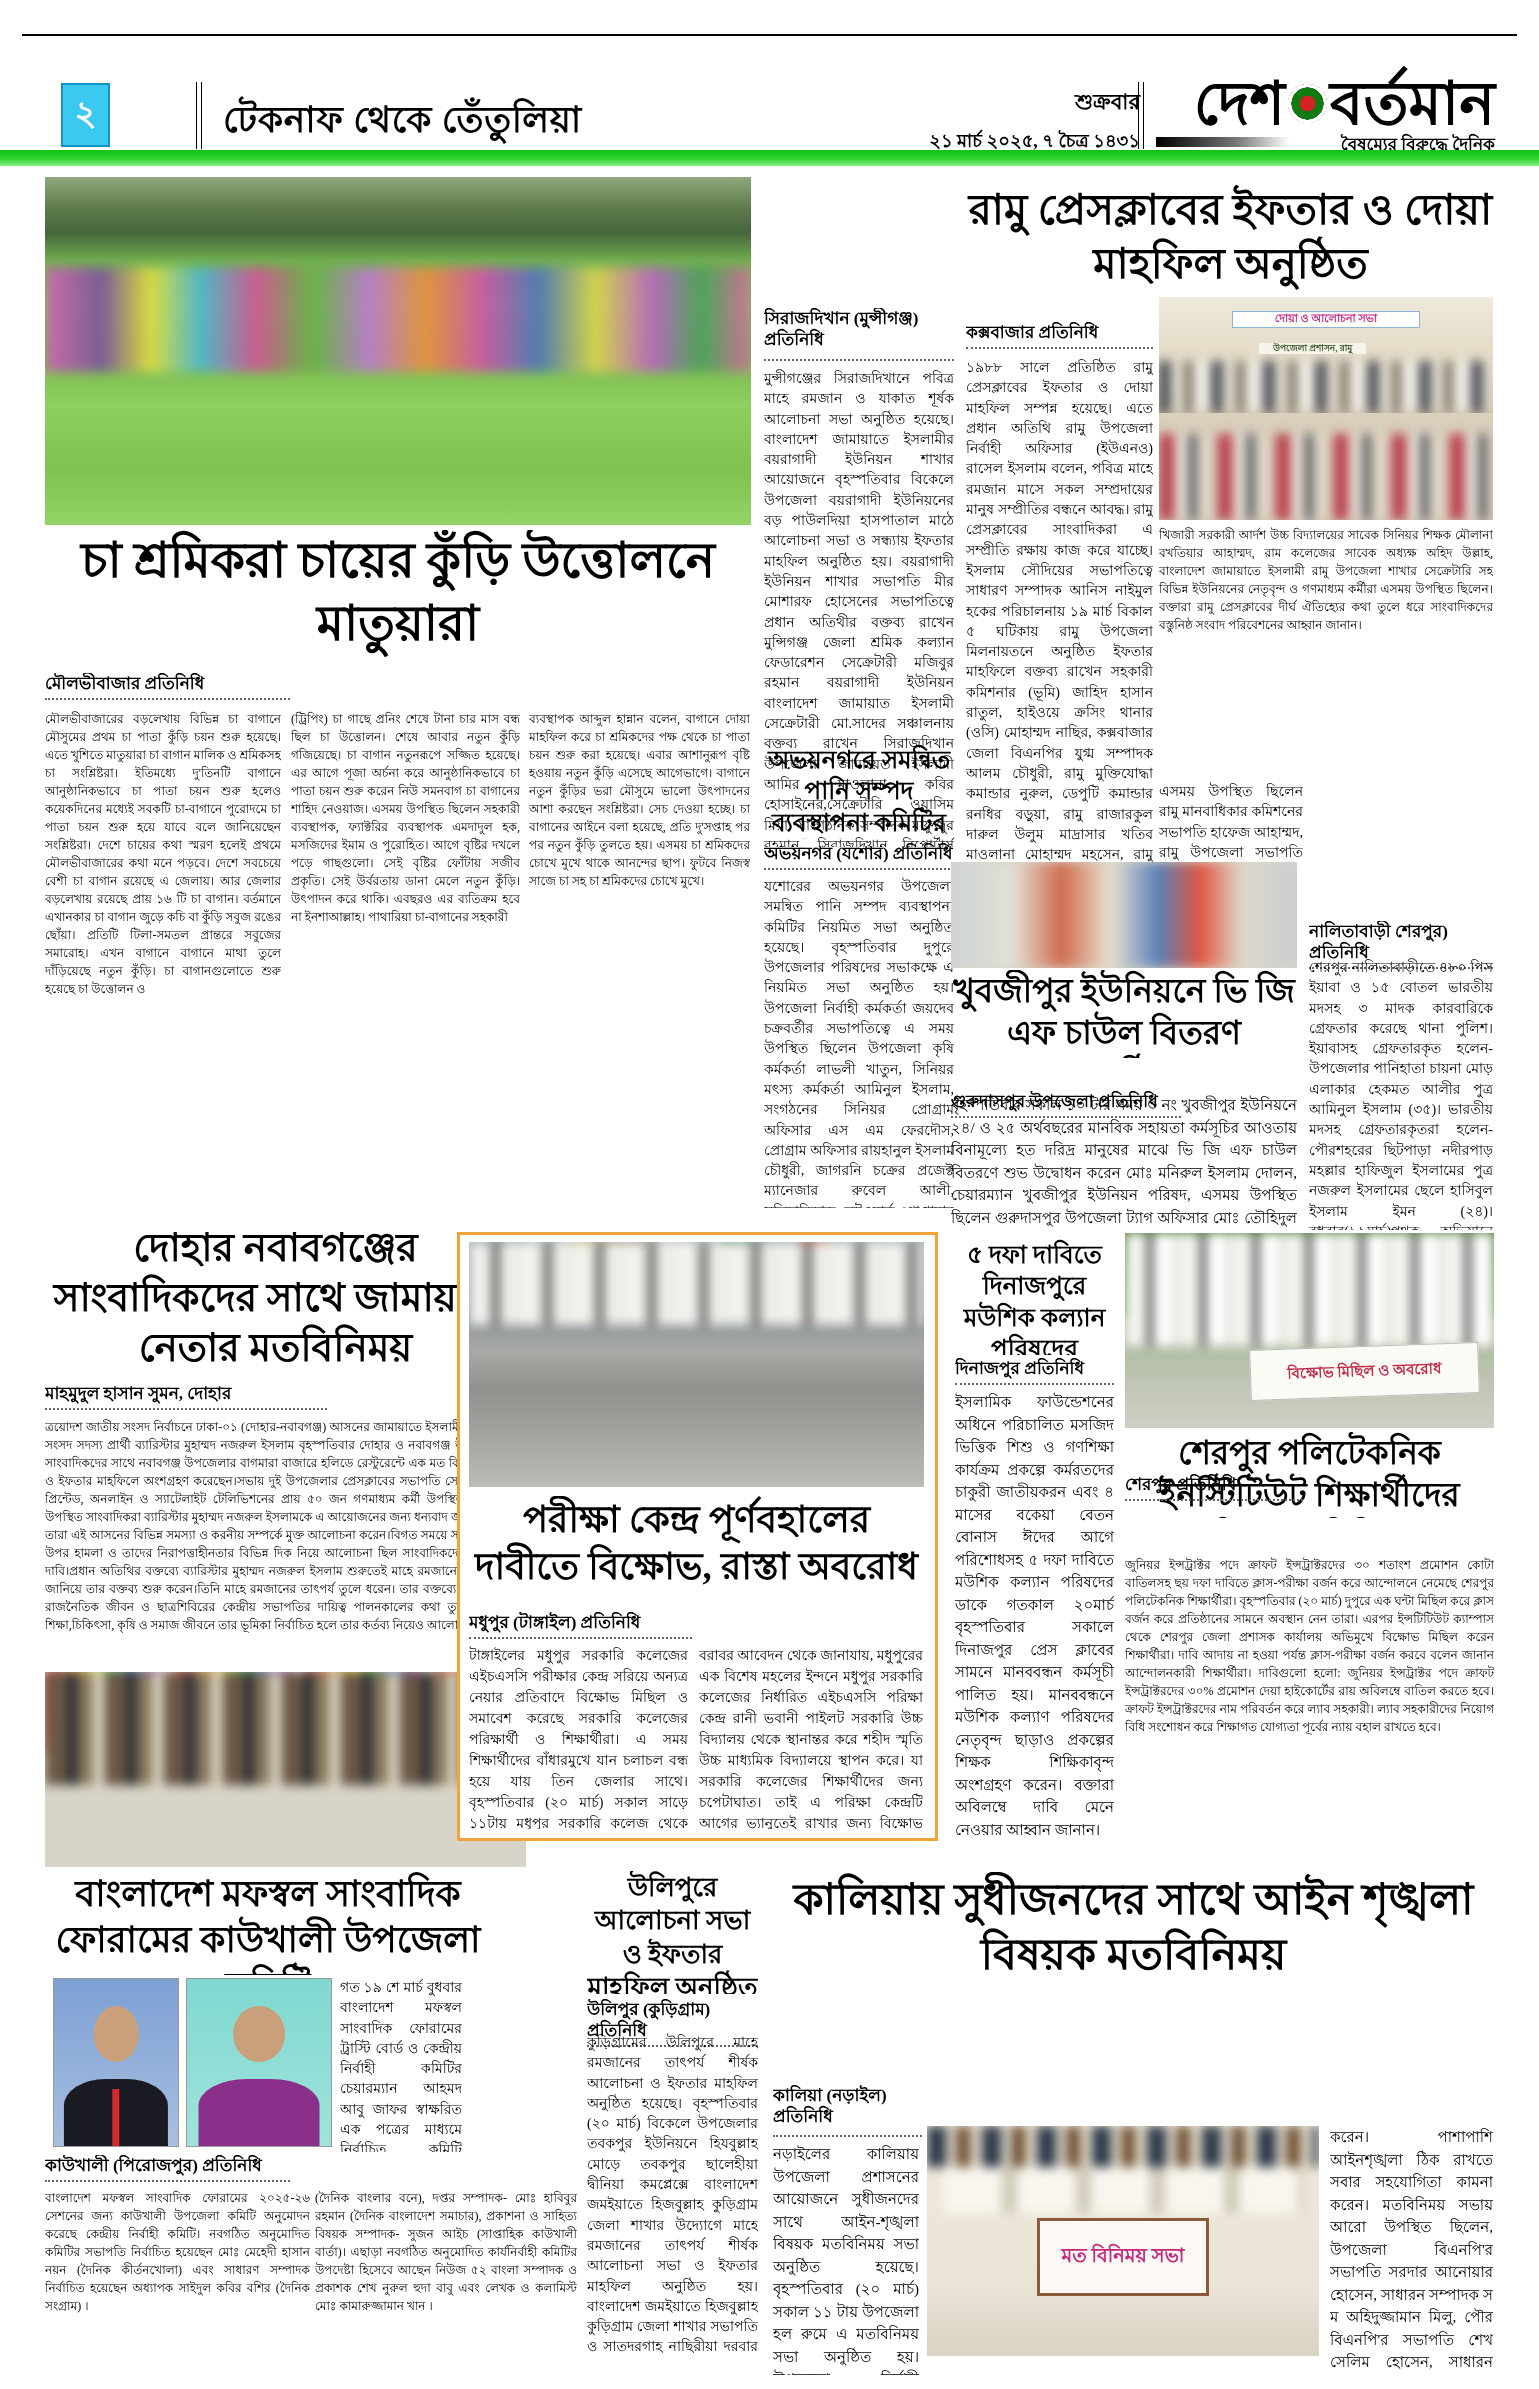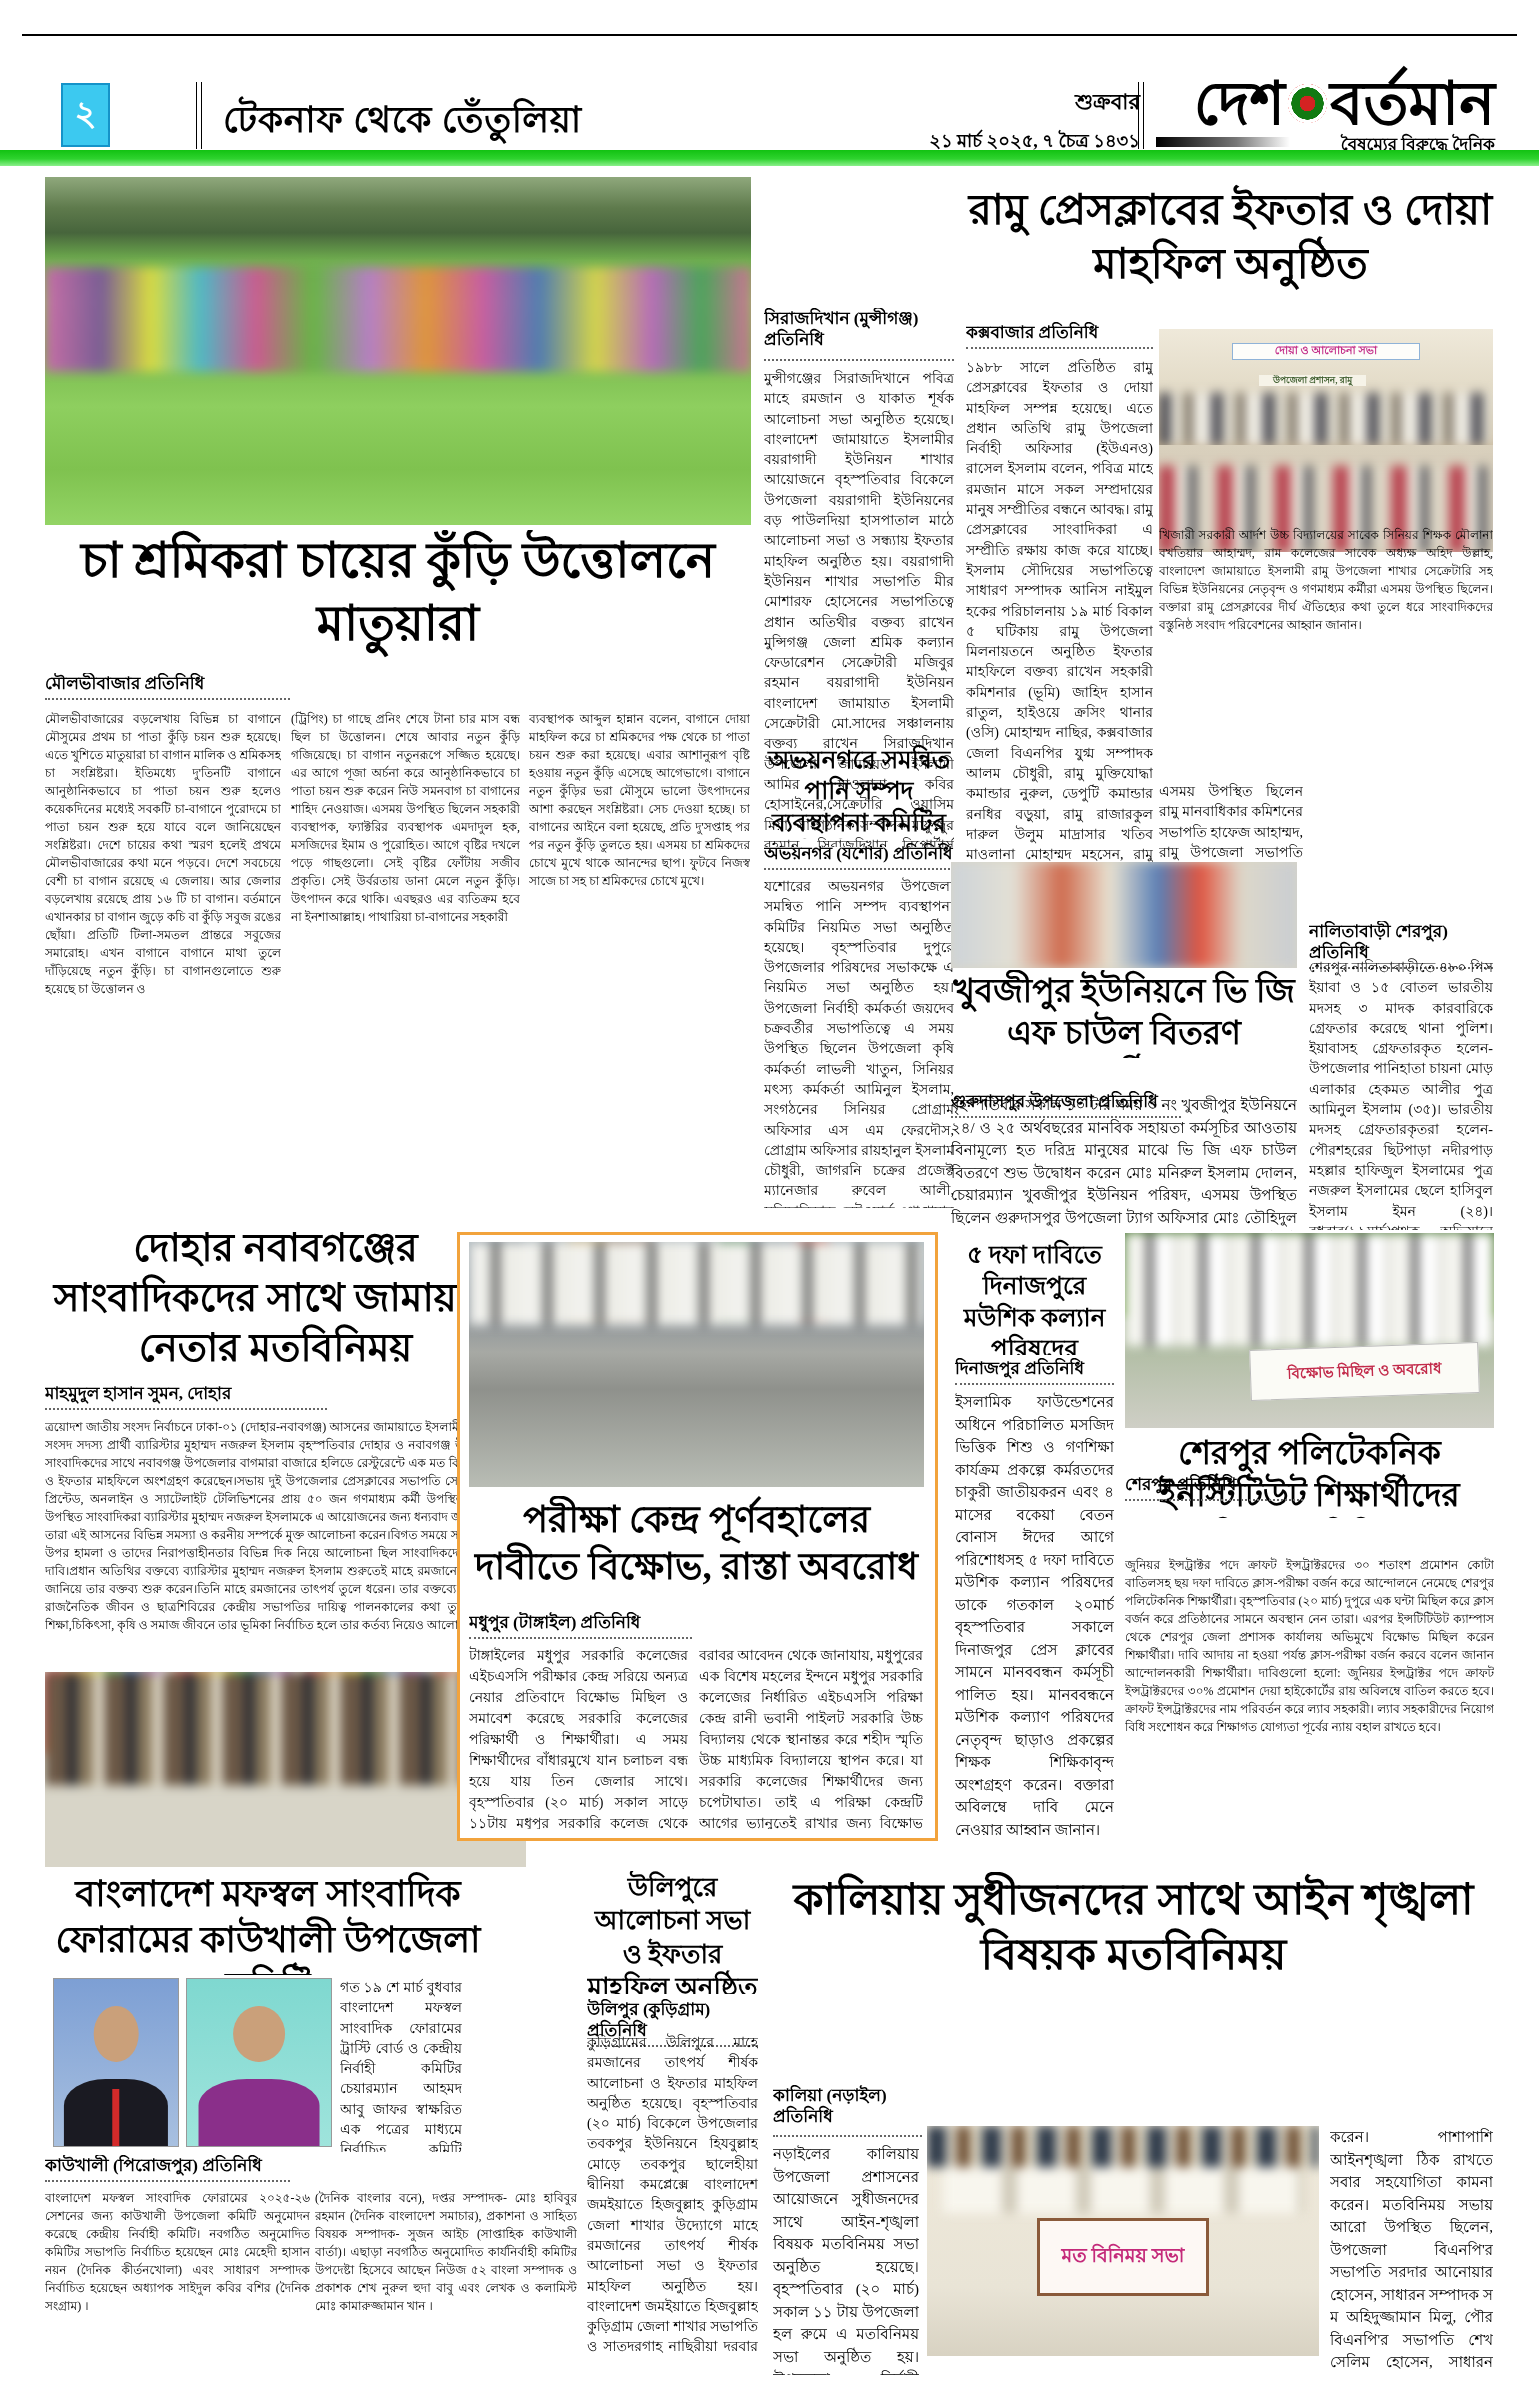--- a/index.html
+++ b/index.html
@@ -81,21 +81,21 @@
   .s-byline   { left:764px; top:308px; width:190px; height:53px; }
   .s-body     { left:764px; top:369px; width:190px; height:478px; }
 
   .a-headline { left:764px; top:744px; width:190px; height:95px; font-size:24.5px; }
   .a-byline   { left:764px; top:843px; width:190px; }
   .a-body     { left:764px; top:877px; width:190px; height:331px; }
 
   .r-headline { left:966px; top:184px; width:529px; height:132px; font-size:42px; }
   .r-byline   { left:966px; top:322px; width:187px; }
   .r-body1    { left:966px; top:358px; width:187px; height:507px; }
-  .r-photo    { left:1159px; top:297px; width:334px; height:223px;margin-top:32px; }
+  .r-photo    { left:1159px; top:297px; width:334px; height:223px; }
   .r-body2    { left:1159px; top:526px; width:334px; height:251px; }
   .r-body3    { left:1159px; top:782px; width:144px; height:79px; }
 
   .n-headline { left:1309px; top:779px; width:184px; height:140px; font-size:30px; }
   .n-byline   { left:1309px; top:921px; width:184px; }
   .n-body     { left:1309px; top:958px; width:184px; height:272px; }
 
   .k-photo    { left:951px; top:862px; width:346px; height:106px; }
   .k-headline { left:951px; top:970px; width:346px; height:88px; font-size:33px; }
   .k-byline   { left:951px; top:1091px; width:230px; }

